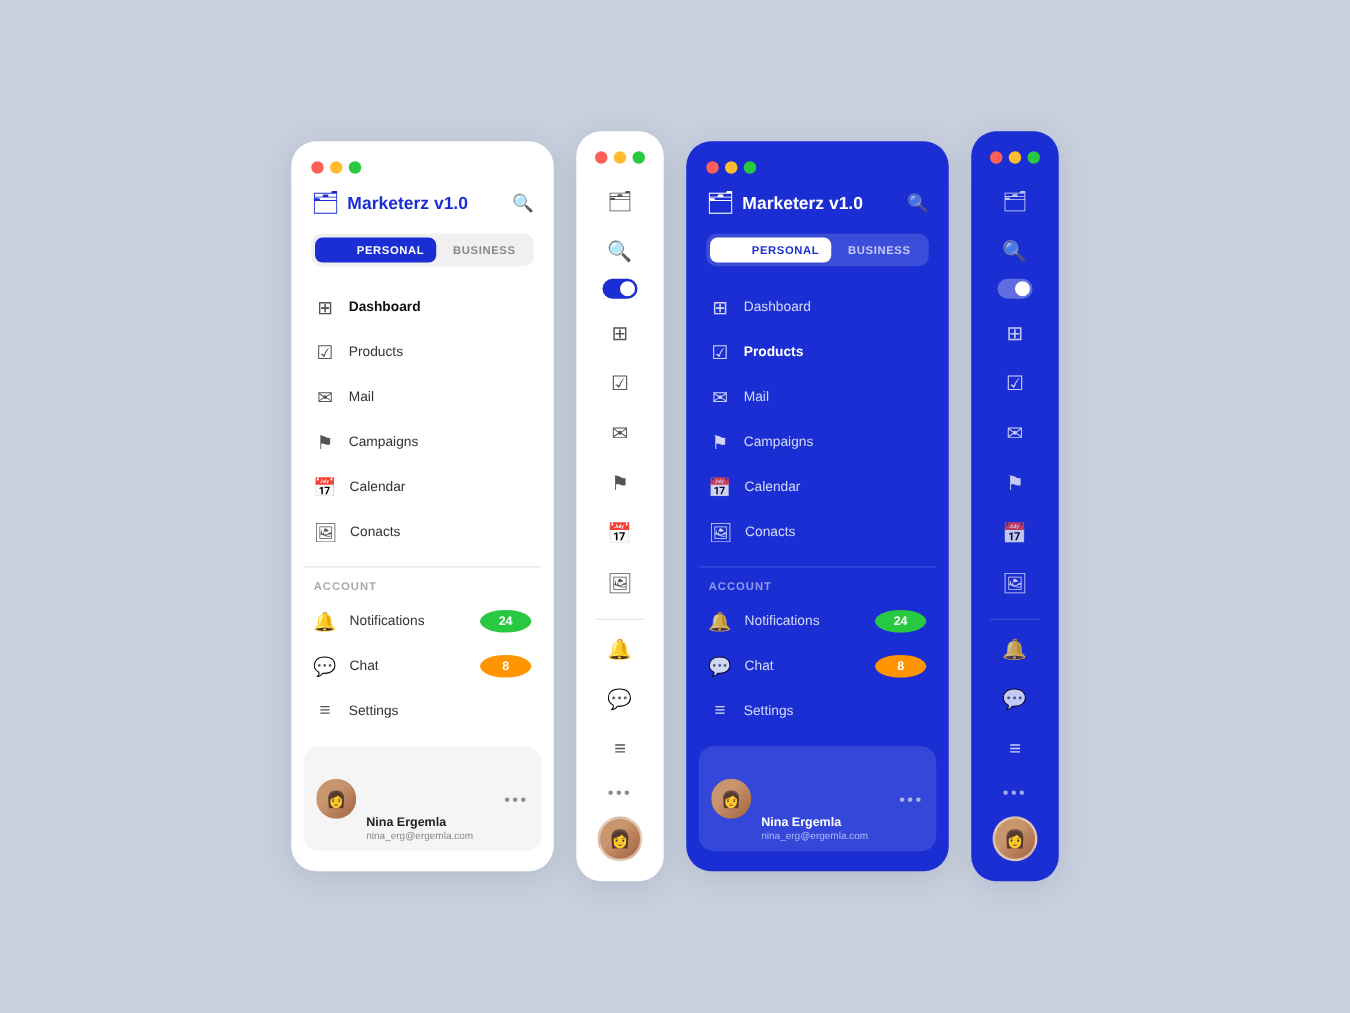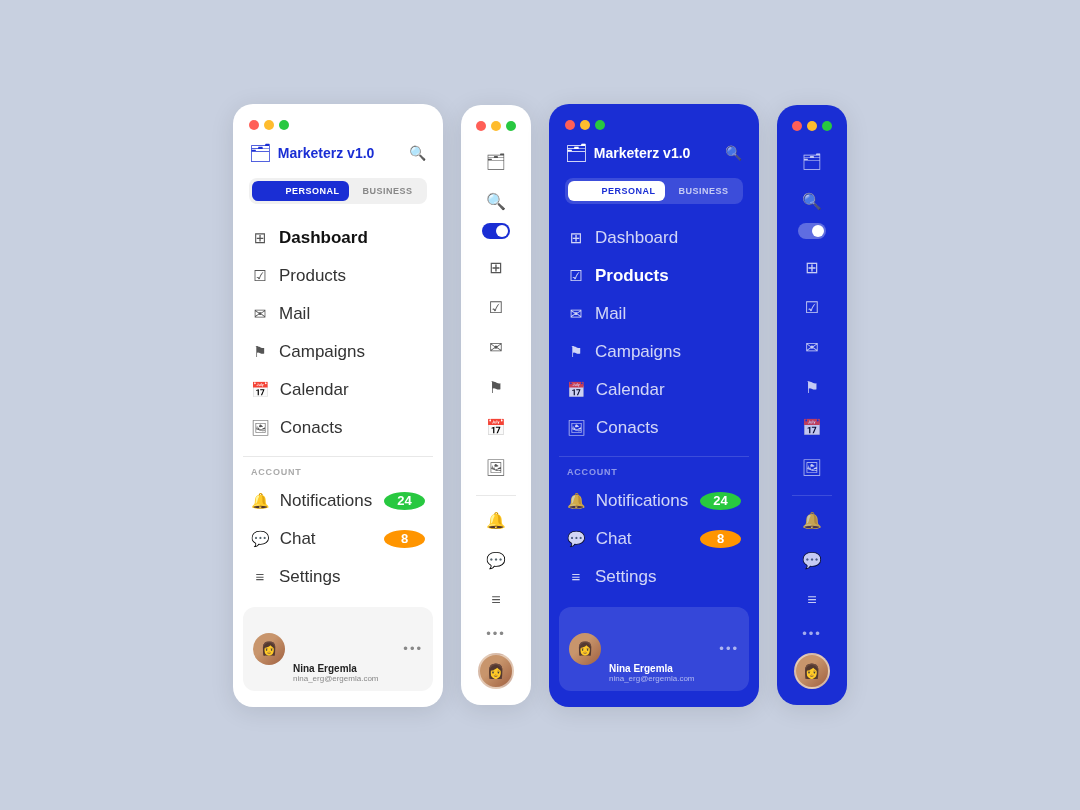--- a/index.html
+++ b/index.html
@@ -156,21 +156,21 @@
       cursor: pointer;
       margin-bottom: 2px;
     }
     .nav-item .nav-icon {
       font-size: 15px;
       color: #555;
       min-width: 18px;
       text-align: center;
     }
     .nav-item .nav-label {
-      font-size: 17px;
+      font-size: 11px;
       color: #333;
       font-weight: 500;
     }
     .nav-item.bold-item .nav-label {
       font-weight: 700;
       color: #111;
     }
 
     
     .dark .nav-item .nav-icon { color: rgba(255,255,255,0.8); }
@@ -193,21 +193,21 @@
       text-transform: uppercase;
     }
     .dark .section-label { color: rgba(255,255,255,0.5); }
 
     
     .badge {
       margin-left: auto;
       border-radius: 50%;
       width: 41px; height: 18px;
       display: flex; align-items: center; justify-content: center;
-      font-size: 13px;
+      font-size: 10px;
       font-weight: 700;
     }
     .badge-green { background: #28c840; color: #fff; }
     .badge-orange { background: #ff9500; color: #fff; }
 
     
     .user-footer {
       margin: 10px 10px 0 10px;
       background: #f5f5f5;
       border-radius: 12px;

